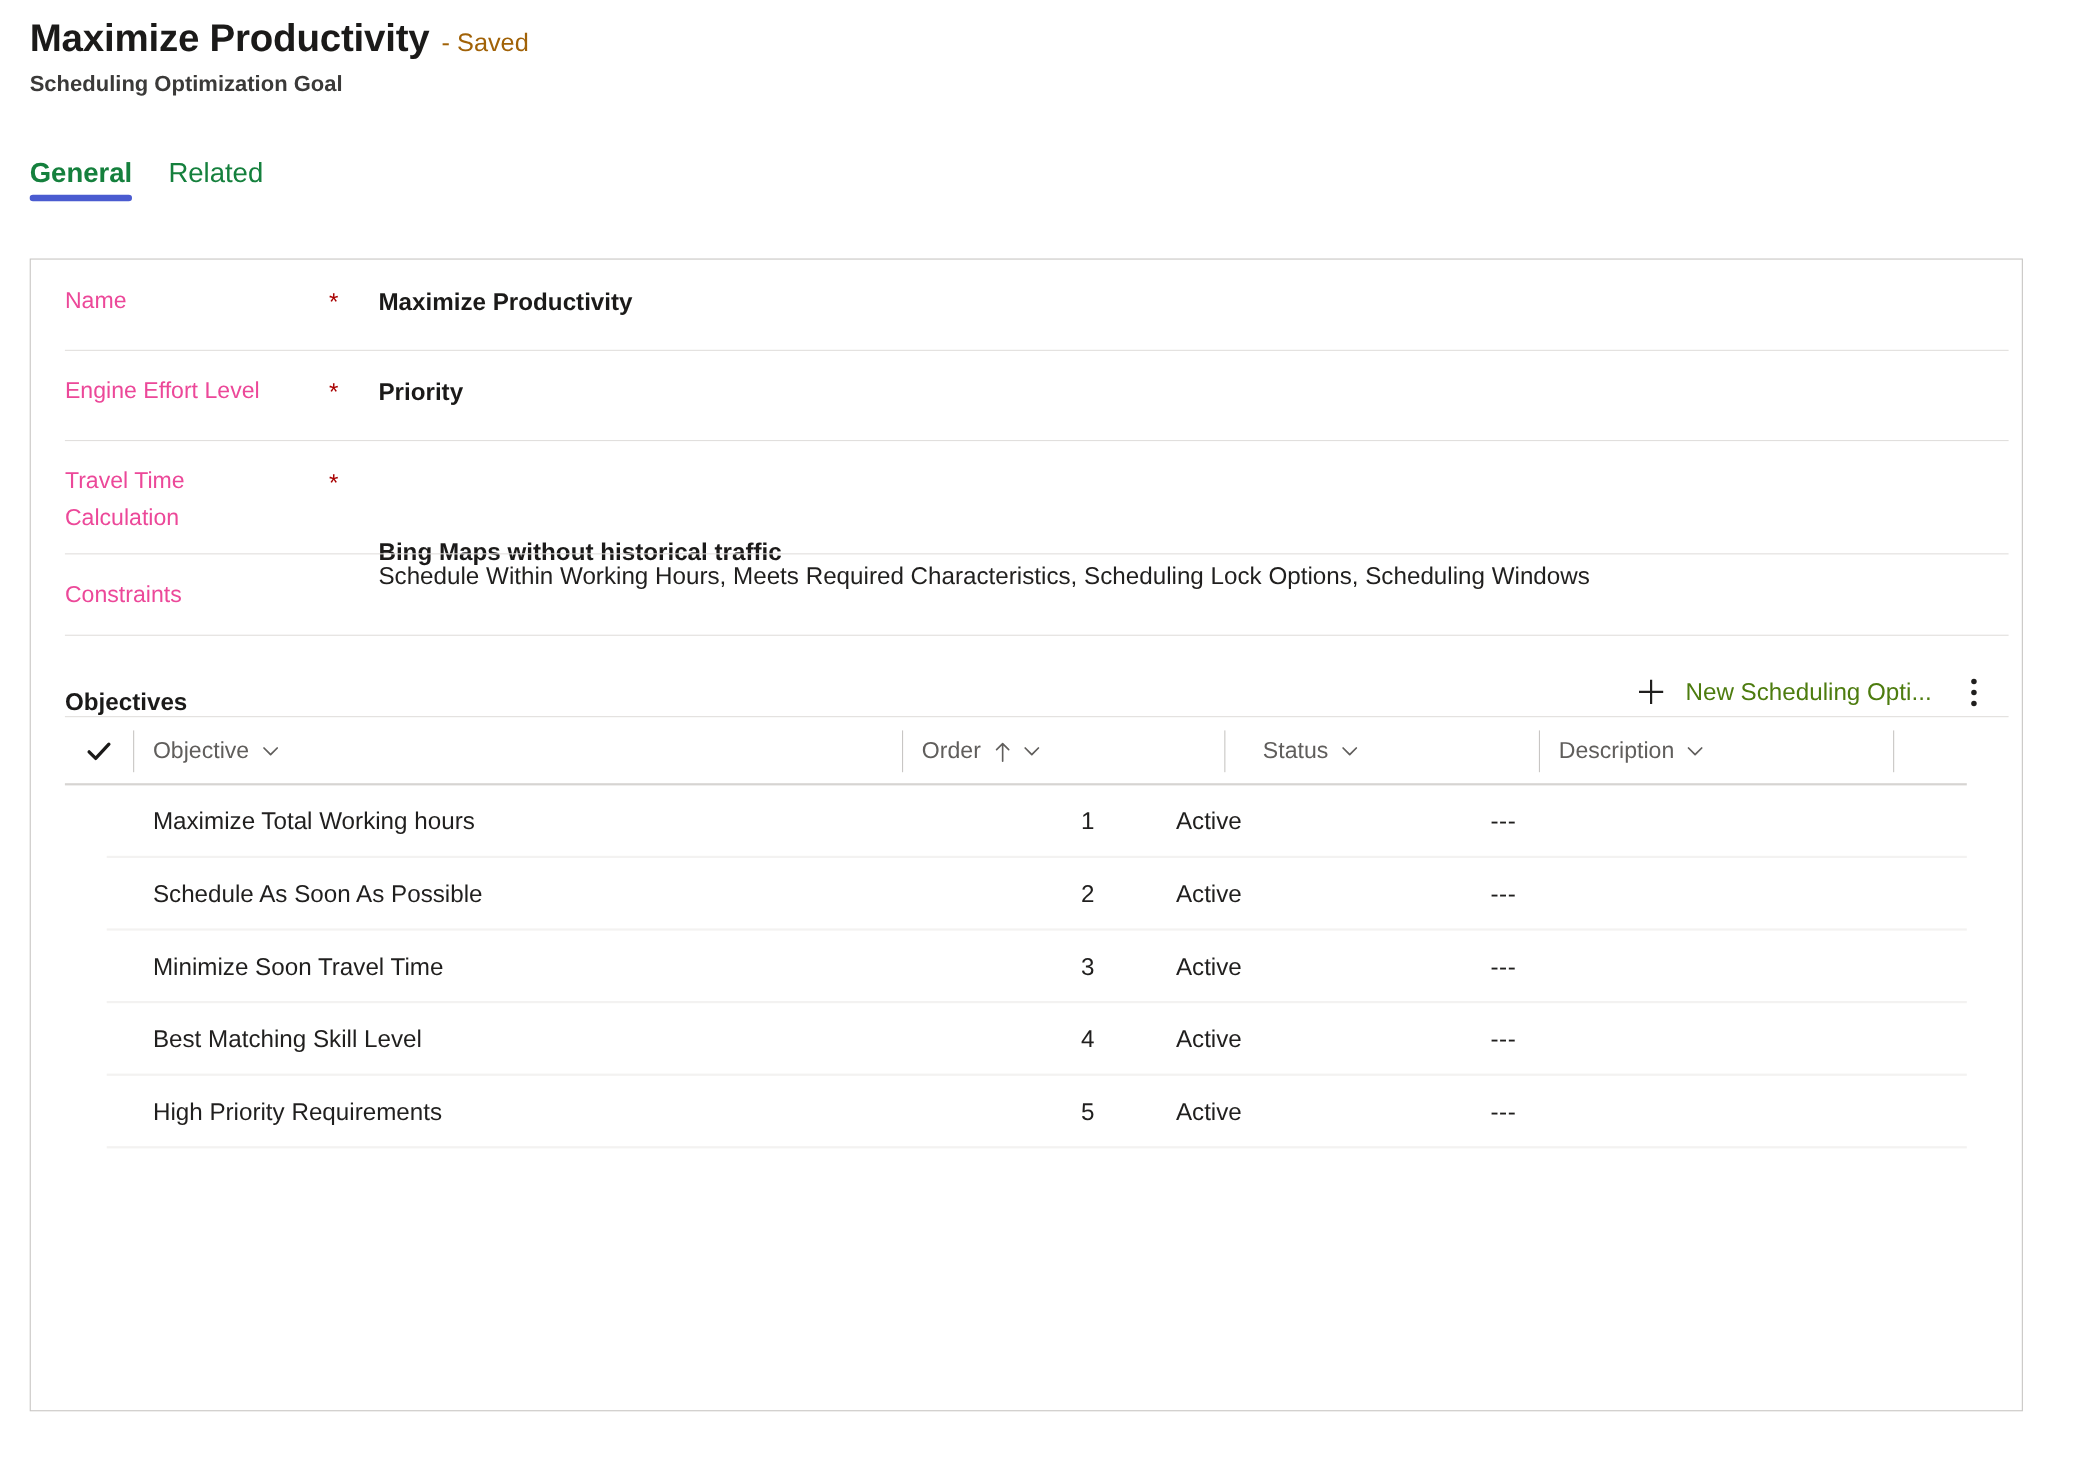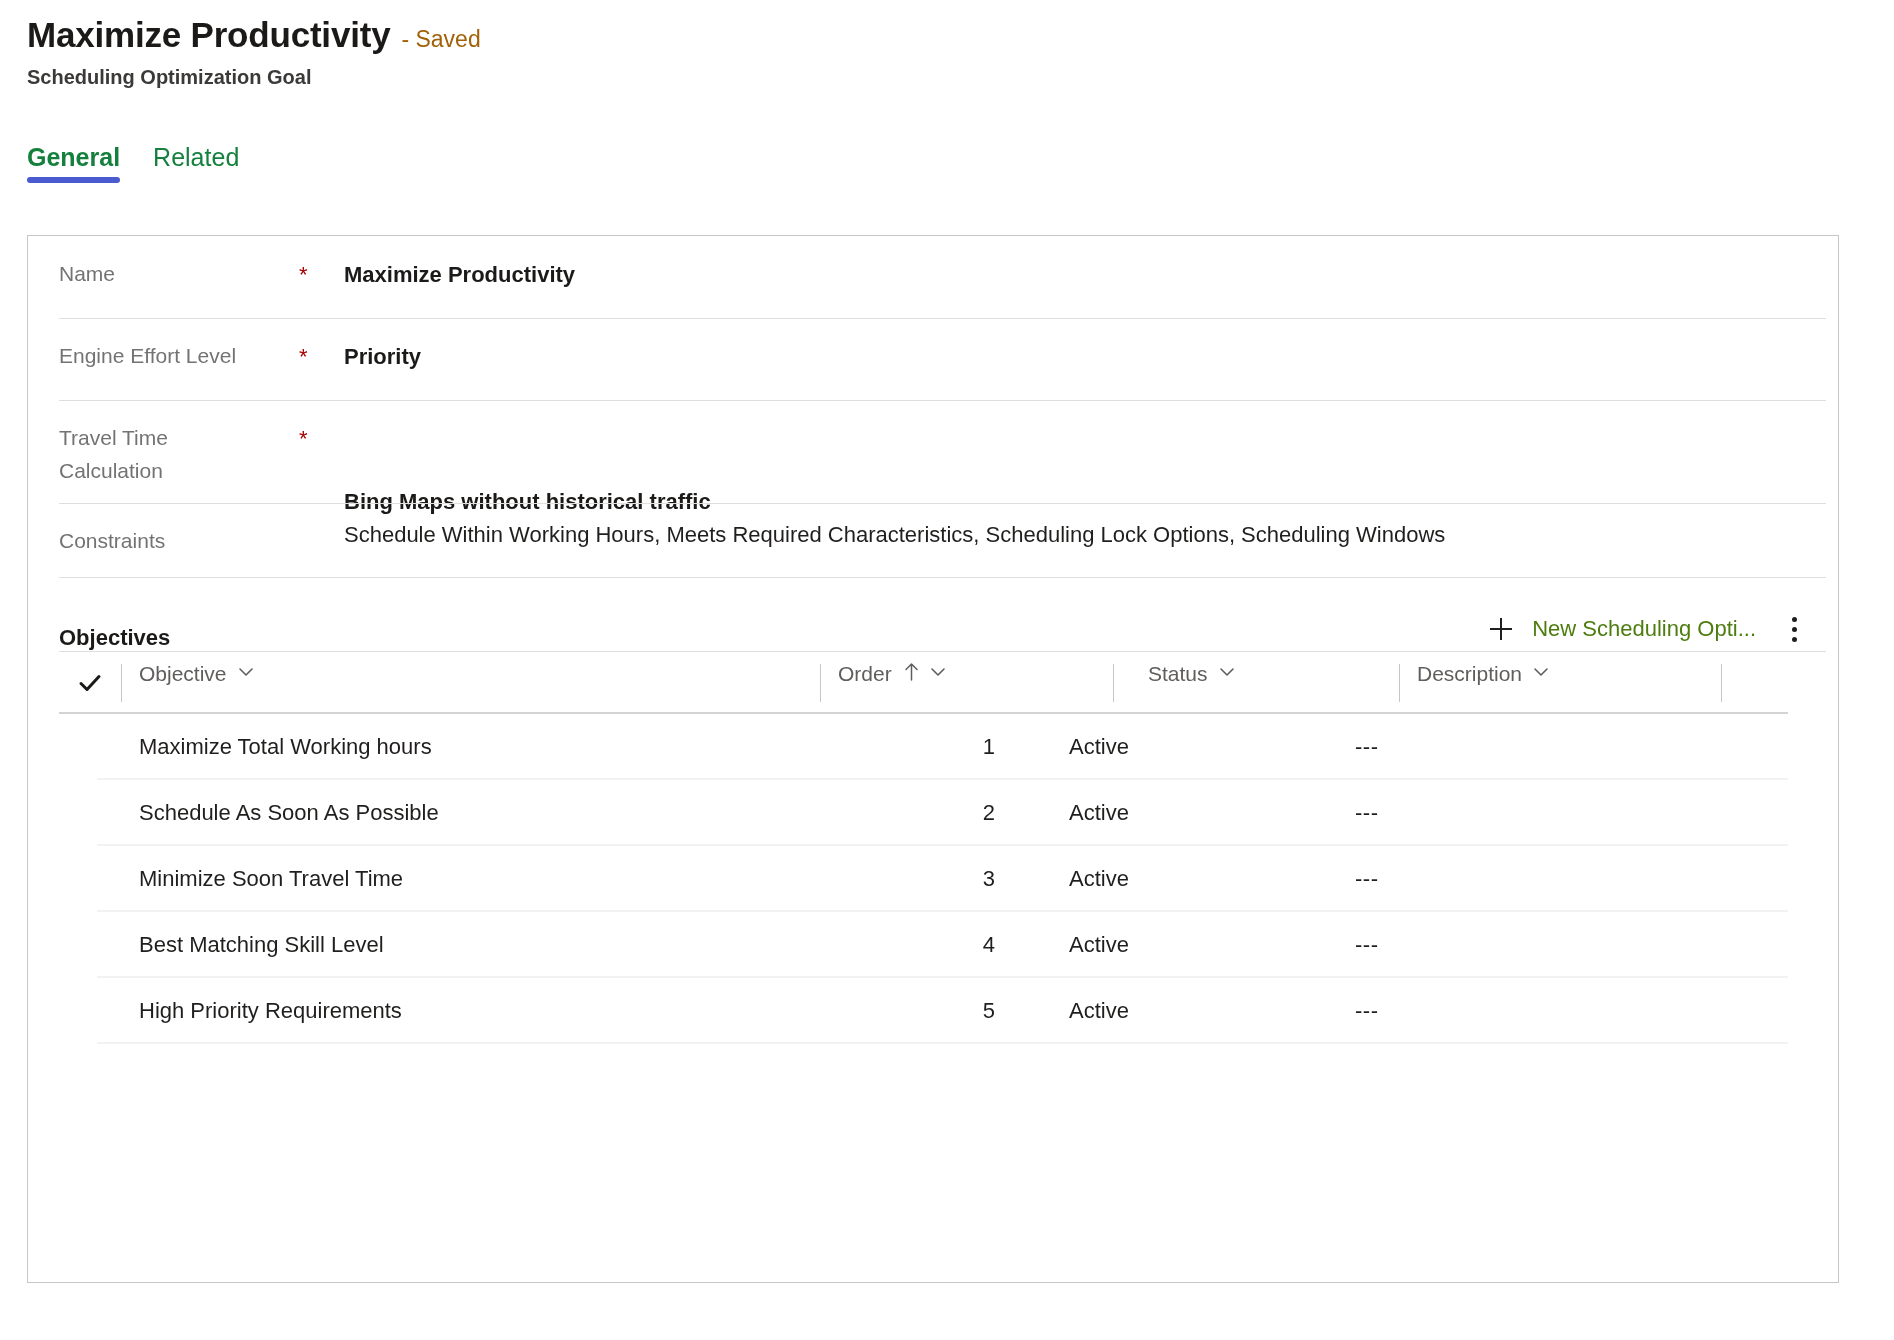--- a/index.html
+++ b/index.html
@@ -108,21 +108,21 @@
     left: 31px;
     right: 12px;
     top: 0;
     height: 1px;
     background: #e1dfdd;
   }
   .field-label {
     width: 240px;
     flex: 0 0 240px;
     font-size: 21px;
-    color: #737373;
+    color: #ec4899;
     line-height: 1.55;
     padding-top: 22px;
   }
   .req-star {
     width: 45px;
     flex: 0 0 45px;
     color: #a80000;
     font-size: 22px;
     padding-top: 22px;
     line-height: 1.55;
@@ -139,21 +139,21 @@
     font-weight: 400;
     color: #201f1e;
     white-space: nowrap;
   }
 
   #row-name { height: 82px; }
   #row-engine-effort-level { height: 82px; }
   #row-travel-time-calculation { height: 103px; }
   #row-travel-time-calculation .field-value { padding-top: 53px; margin-top: 32px; }
   #row-constraints { height: 74px; }
-  #row-constraints .field-value { padding-top: 15px; }
+  #row-constraints .field-value { padding-top: 4px; }
 
   
   #objectives-section-header {
     position: relative;
     height: 74px;
     display: flex;
     align-items: flex-end;
     padding-left: 31px;
     padding-right: 18px;
   }
@@ -249,20 +249,21 @@
     cursor: pointer;
   }
   .check-icon {
     display: inline-block;
     width: 24px;
     height: 24px;
   }
   .col-head {
     position: relative;
     display: flex;
+    align-items: center;
     gap: 10px;
     font-size: 21px;
     color: #605e5c;
     padding-left: 18px;
     box-sizing: border-box;
     height: 42px;
     cursor: pointer;
   }
   .col-head::before {
     content: "";

